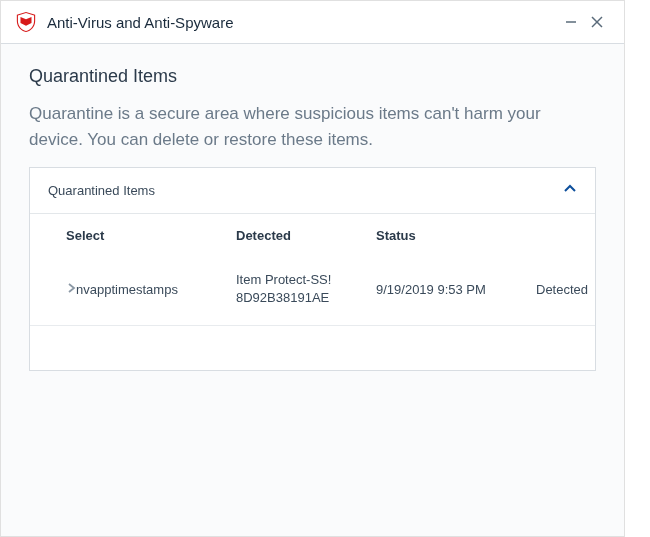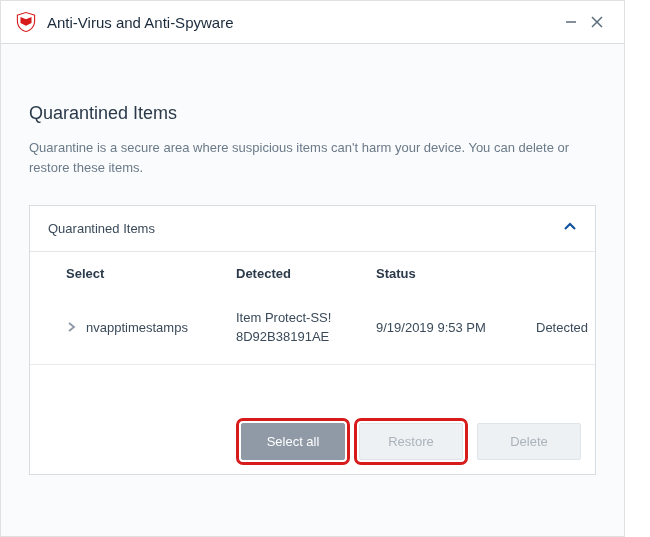--- a/index.html
+++ b/index.html
@@ -46,33 +46,32 @@
       color: #5a6b7a;
       cursor: pointer;
       font-size: 14px;
     }
     .content {
       flex: 1;
       padding: 22px 28px 24px 28px;
       display: flex;
       flex-direction: column;
       background: #fafbfc;
-      justify-content: center;
     }
     .page-title {
       font-size: 18px;
       color: #2b3a4a;
       font-weight: 400;
       margin-bottom: 14px;
     }
     .page-desc {
-      font-size: 13px;
+      font-size: 17px;
       color: #6b7a89;
       line-height: 1.5;
-      margin-bottom: 28px;
+      margin-bottom: 15px;
     }
     .panel {
       border: 1px solid #d8dde2;
       background: #fff;
       display: flex;
       flex-direction: column;
     }
     .panel-header {
       display: flex;
       align-items: center;
@@ -102,21 +101,20 @@
       grid-template-columns: 170px 140px 160px 1fr;
       padding: 14px 22px 18px 36px;
       font-size: 13px;
       color: #3a4a5a;
       border-bottom: 1px solid #e8ebee;
       align-items: center;
     }
     .item-cell {
       display: flex;
       align-items: center;
-      gap: 10px;
     }
     .item-expand {
       color: #8b98a5;
       font-size: 12px;
       cursor: pointer;
     }
     .threat-cell {
       line-height: 1.4;
     }
     .panel-body-space {
@@ -214,22 +212,17 @@
         <div class="threat-cell">
           <div>Item Protect-SS!</div>
           <div>8D92B38191AE</div>
         </div>
         <div>9/19/2019  9:53 PM</div>
         <div>Detected</div>
       </div>
 
       <div class="panel-body-space"></div>
 
-      <div class="actions">
-        <div class="btn btn-primary highlight-red">Select all</div>
-        <div class="btn btn-disabled highlight-red">Restore</div>
-        <div class="btn btn-disabled">Delete</div>
-      </div>
 
     </div>
   </div>
 
 </div>
 
 </body></html>

